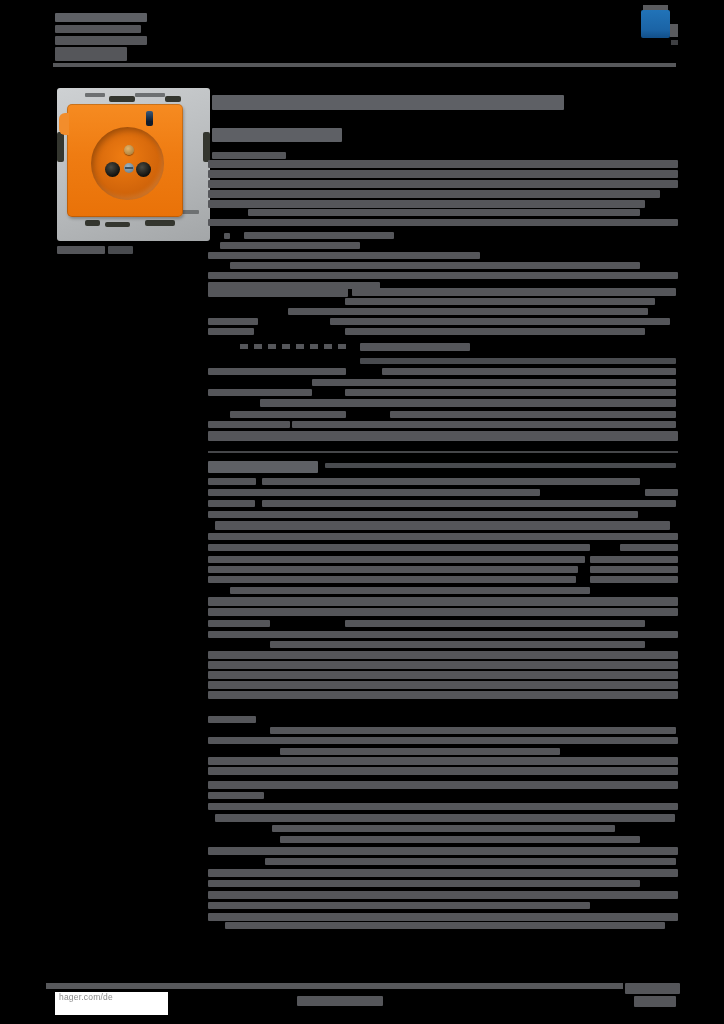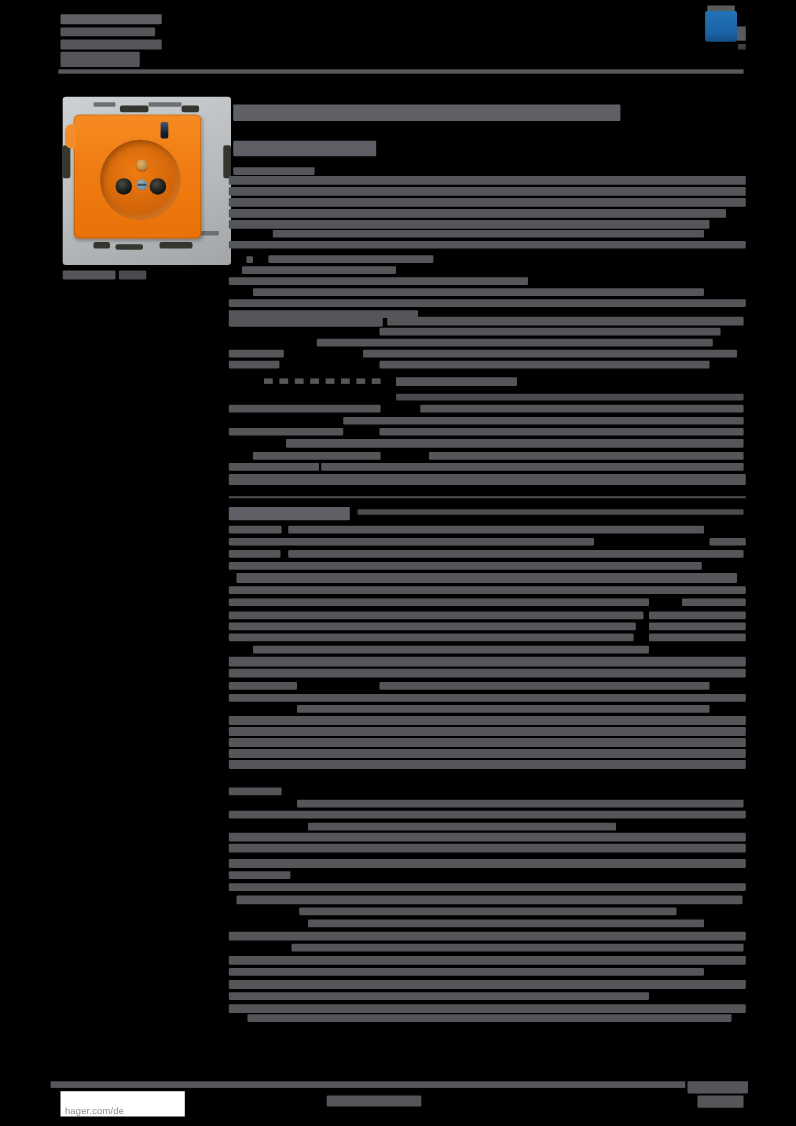--- a/index.html
+++ b/index.html
@@ -35,21 +35,21 @@
   .pin{position:absolute;left:33px;top:18px;width:10px;height:10px;border-radius:50%;
        background:radial-gradient(circle at 40% 35%,#e3b46b,#9c7434);box-shadow:0 1px 1px rgba(0,0,0,.4);}
   .holeL,.holeR{position:absolute;top:35px;width:15px;height:15px;border-radius:50%;
        background:radial-gradient(circle at 40% 35%,#4a4a42,#11110e 70%);}
   .holeL{left:14px;} .holeR{left:45px;}
   .screw{position:absolute;left:33px;top:36px;width:10px;height:10px;border-radius:50%;
        background:radial-gradient(circle at 40% 35%,#9fb4c2,#5d7585);}
   .screw:after{content:"";position:absolute;left:1px;top:4px;width:8px;height:2px;background:#3e5261;}
   
   .fbox{position:absolute;left:55px;top:992px;width:113px;height:23px;background:#ffffff;
-        display:flex;align-items:flex-end;}
+        display:flex;align-items:flex-start;}
   .fbox span{font-size:8.5px;color:#8b8b8b;padding-left:4px;letter-spacing:.2px;}
   .dash{position:absolute;background:#55565a;}
 </style>
 </head>
 <body>
 
 <div class="page">
 
   <div>
     <div class="logo-word"></div>

